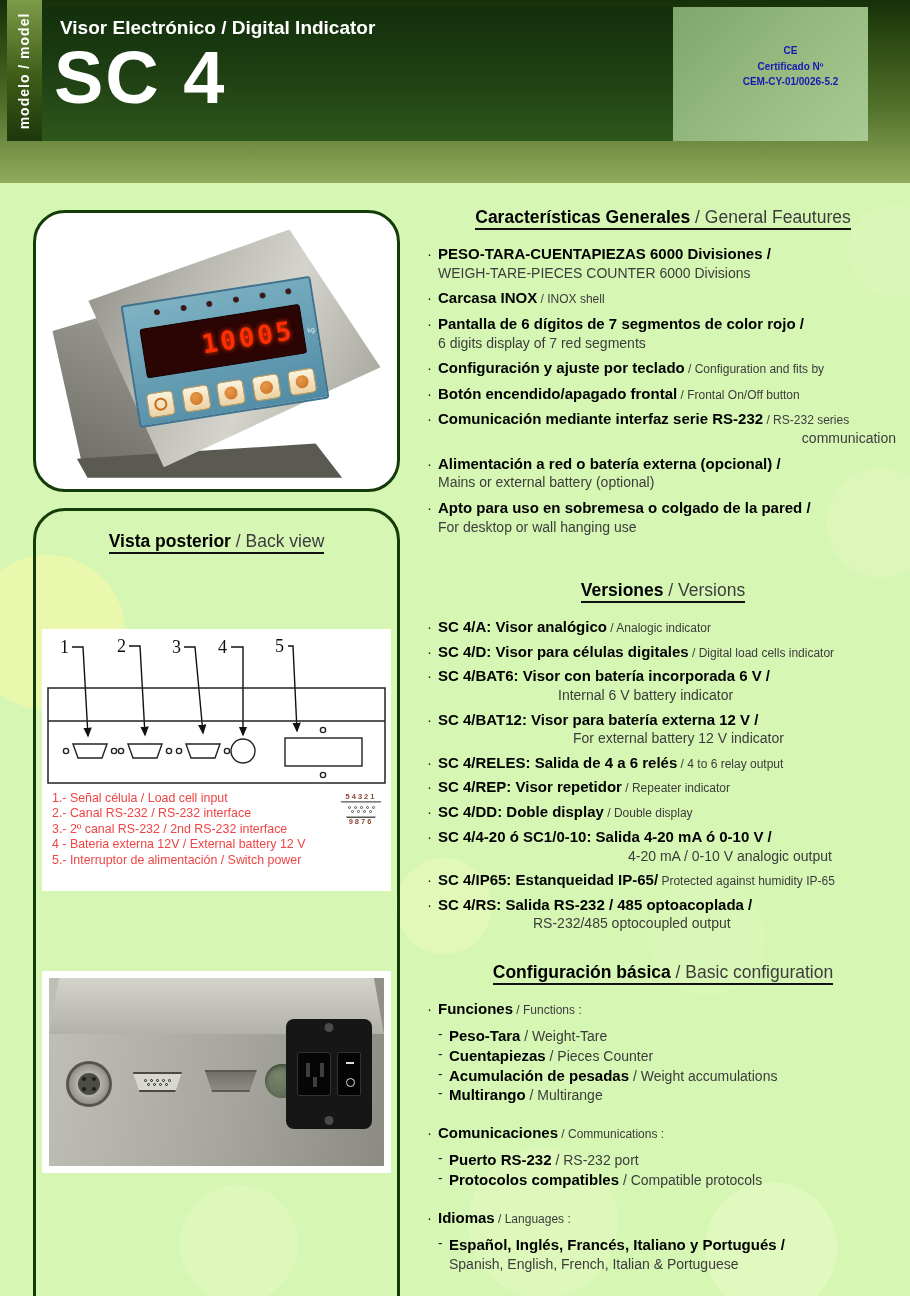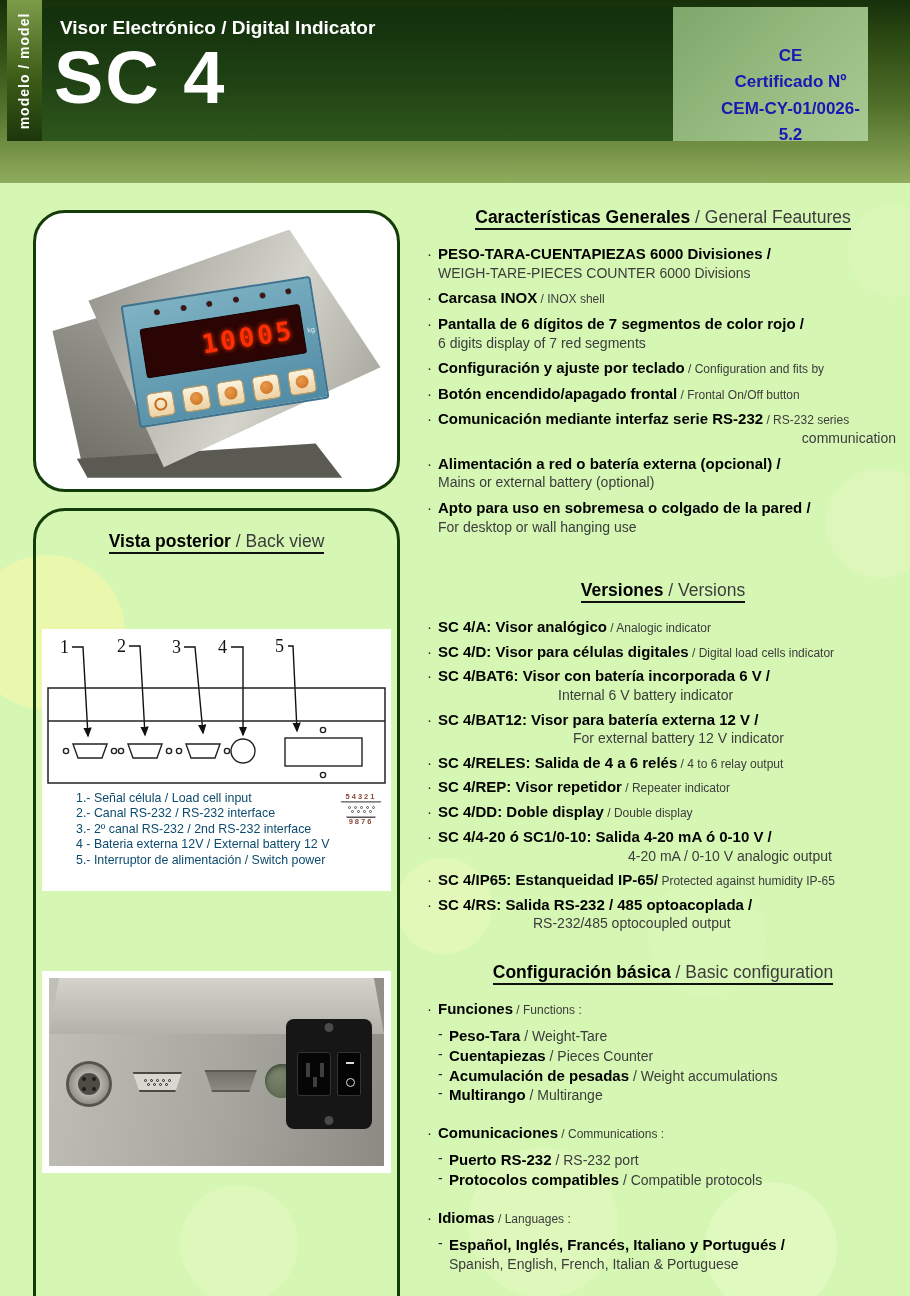--- a/index.html
+++ b/index.html
@@ -15,21 +15,21 @@
   .model-strip span { transform:rotate(-90deg); white-space:nowrap; color:#fff;
     font-weight:bold; font-size:14px; letter-spacing:1px; }
   .header-panel { position:absolute; left:42px; top:7px; width:631px; height:134px;
     background:linear-gradient(160deg,#23451600 0%, #0000 0%), linear-gradient(180deg,#12300c 0%, #1d3d12 45%, #2e571c 100%); }
   .header-title { position:absolute; left:18px; top:10px; color:#fff; font-weight:bold; font-size:19px; }
   .header-model { position:absolute; left:12px; top:28px; color:#fff; font-weight:bold;
     font-size:74px; letter-spacing:2px; }
   .ce-panel { position:absolute; left:673px; top:7px; width:195px; height:134px;
     background:linear-gradient(135deg,#7fa76b 0%, #97bc81 55%, #a8ca93 100%);
     text-align:center; padding-top:36px; }
-  .ce-panel div { color:#1b16b4; font-weight:bold; font-size:17px; line-height:1.55;padding-left:40px; }
+  .ce-panel div { color:#1b16b4; font-weight:bold; font-size:10px; line-height:1.55;padding-left:40px; }
 
   
   .bubble { position:absolute; border-radius:50%; z-index:1; }
 
   
   .gbox { position:absolute; border:3px solid #143c08; border-radius:32px; z-index:2; }
   .photo-box { left:33px; top:210px; width:367px; height:282px; background:#fff; overflow:hidden; }
   .back-box  { left:33px; top:508px; width:367px; height:934px; background:transparent; }
 
   
@@ -61,21 +61,21 @@
   .key .ring { background:none; border:2.5px solid #c86f1d; }
 
   
   .back-title { position:absolute; left:0; right:0; top:20px; text-align:center; font-size:17.5px; }
   .u { border-bottom:2px solid #111; padding-bottom:1px; }
   .es { font-weight:bold; color:#000; }
   .en { color:#3c3c3c; }
   .diagram-panel { position:absolute; left:6px; top:118px; width:349px; height:262px; background:#fff; }
   .diagram-svg { display:block; }
   .legend { padding:2px 0 0 10px; }
-  .legend div { font-size:12.4px; color:#0c4a6e; line-height:1.24; white-space:nowrap;margin-left:24px; }
+  .legend div { font-size:12.4px; color:#ef4444; line-height:1.24; white-space:nowrap; }
   .db9-icon { position:absolute; right:4px; top:164px; text-align:center; width:52px; }
   .db9-num { font-size:7.5px; font-weight:bold; color:#8a4638; letter-spacing:2px; line-height:1.1; }
   .db9-body { width:44px; height:17px; margin:0 auto;
     clip-path:polygon(4% 0,96% 0,82% 100%,18% 100%); background:#fdfdfd;
     box-shadow:inset 0 0 0 1.5px #555; display:flex; flex-direction:column; justify-content:center; gap:1px; }
   .db9-row { display:flex; justify-content:center; gap:3px; }
   .db9-pin { width:3px; height:3px; border-radius:50%; border:1px solid #555; }
 
   
   .bphoto-frame { position:absolute; left:6px; top:460px; width:349px; height:202px; background:#fff; }

